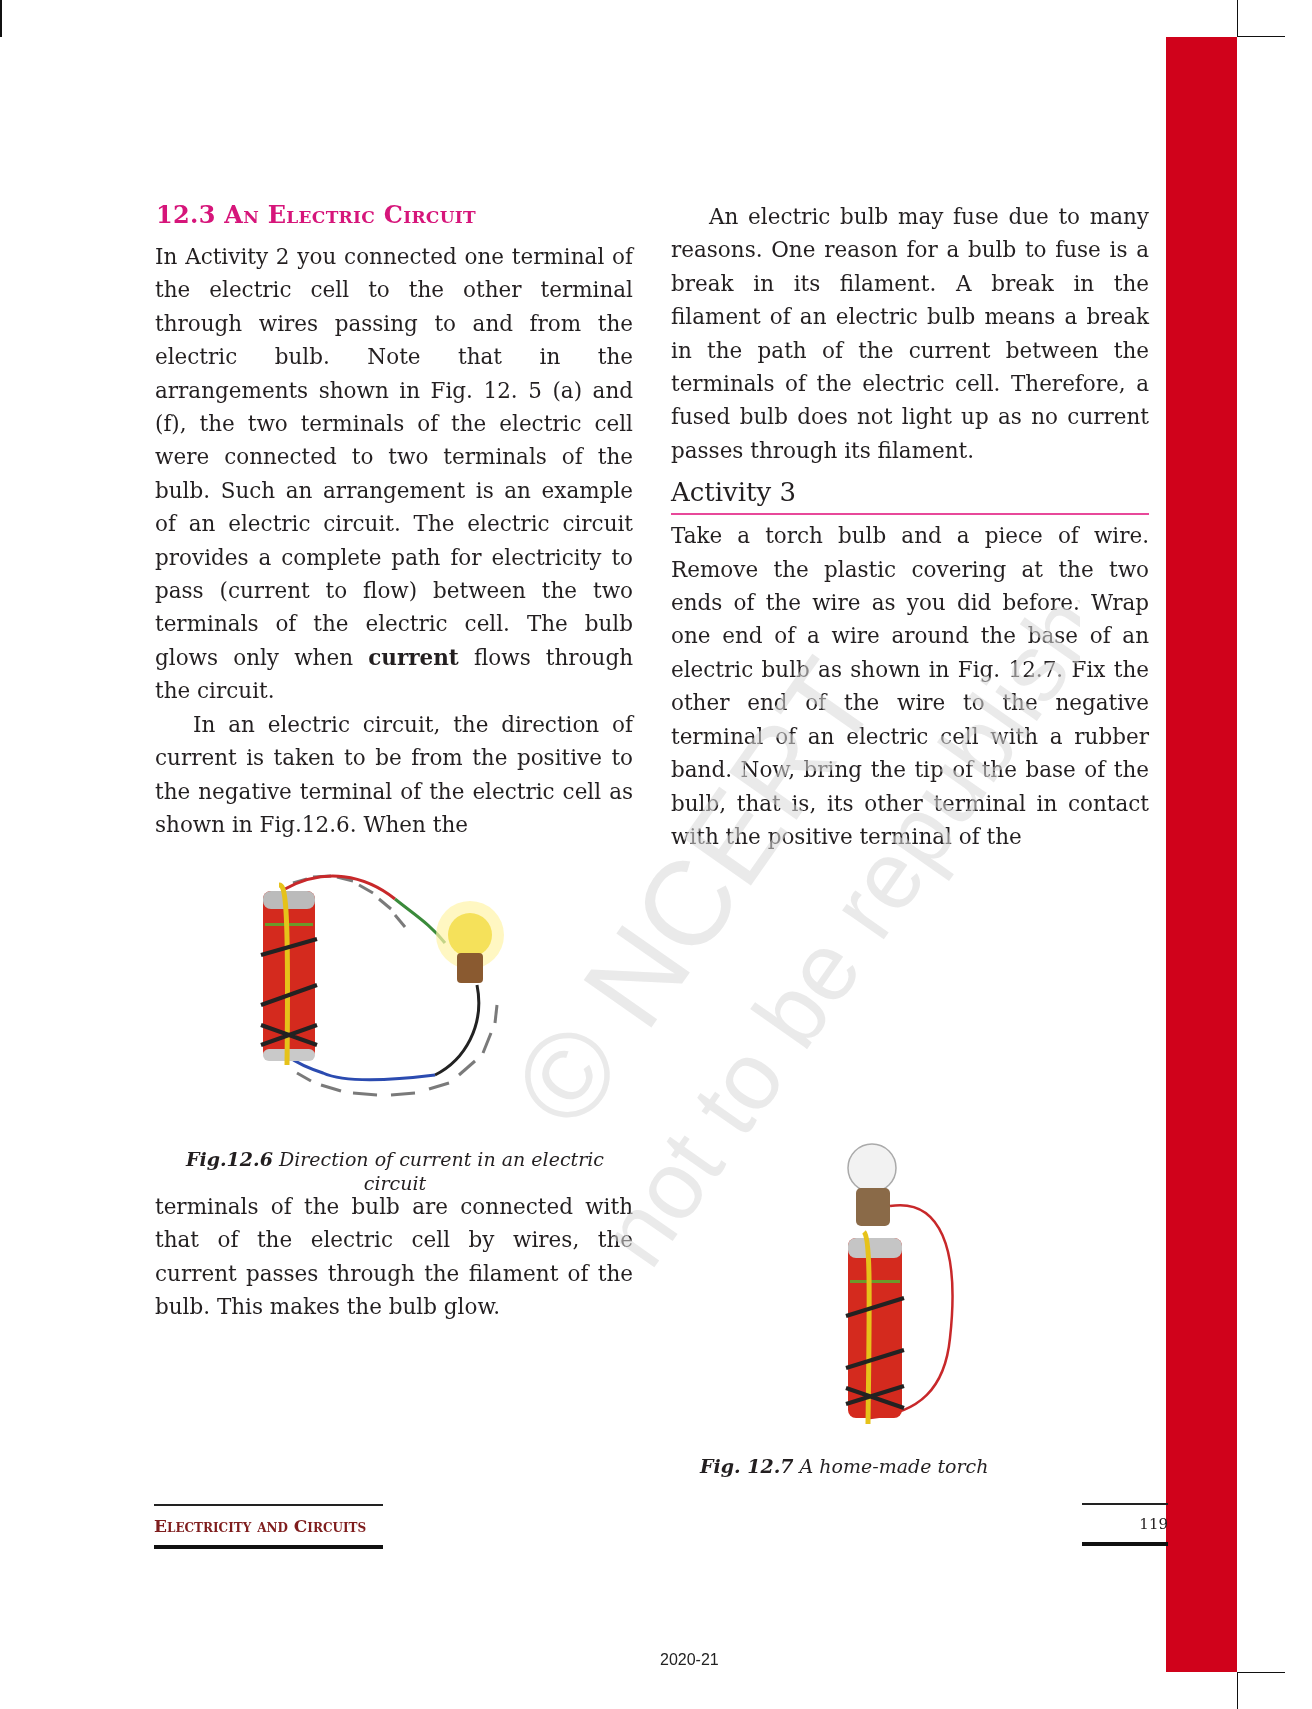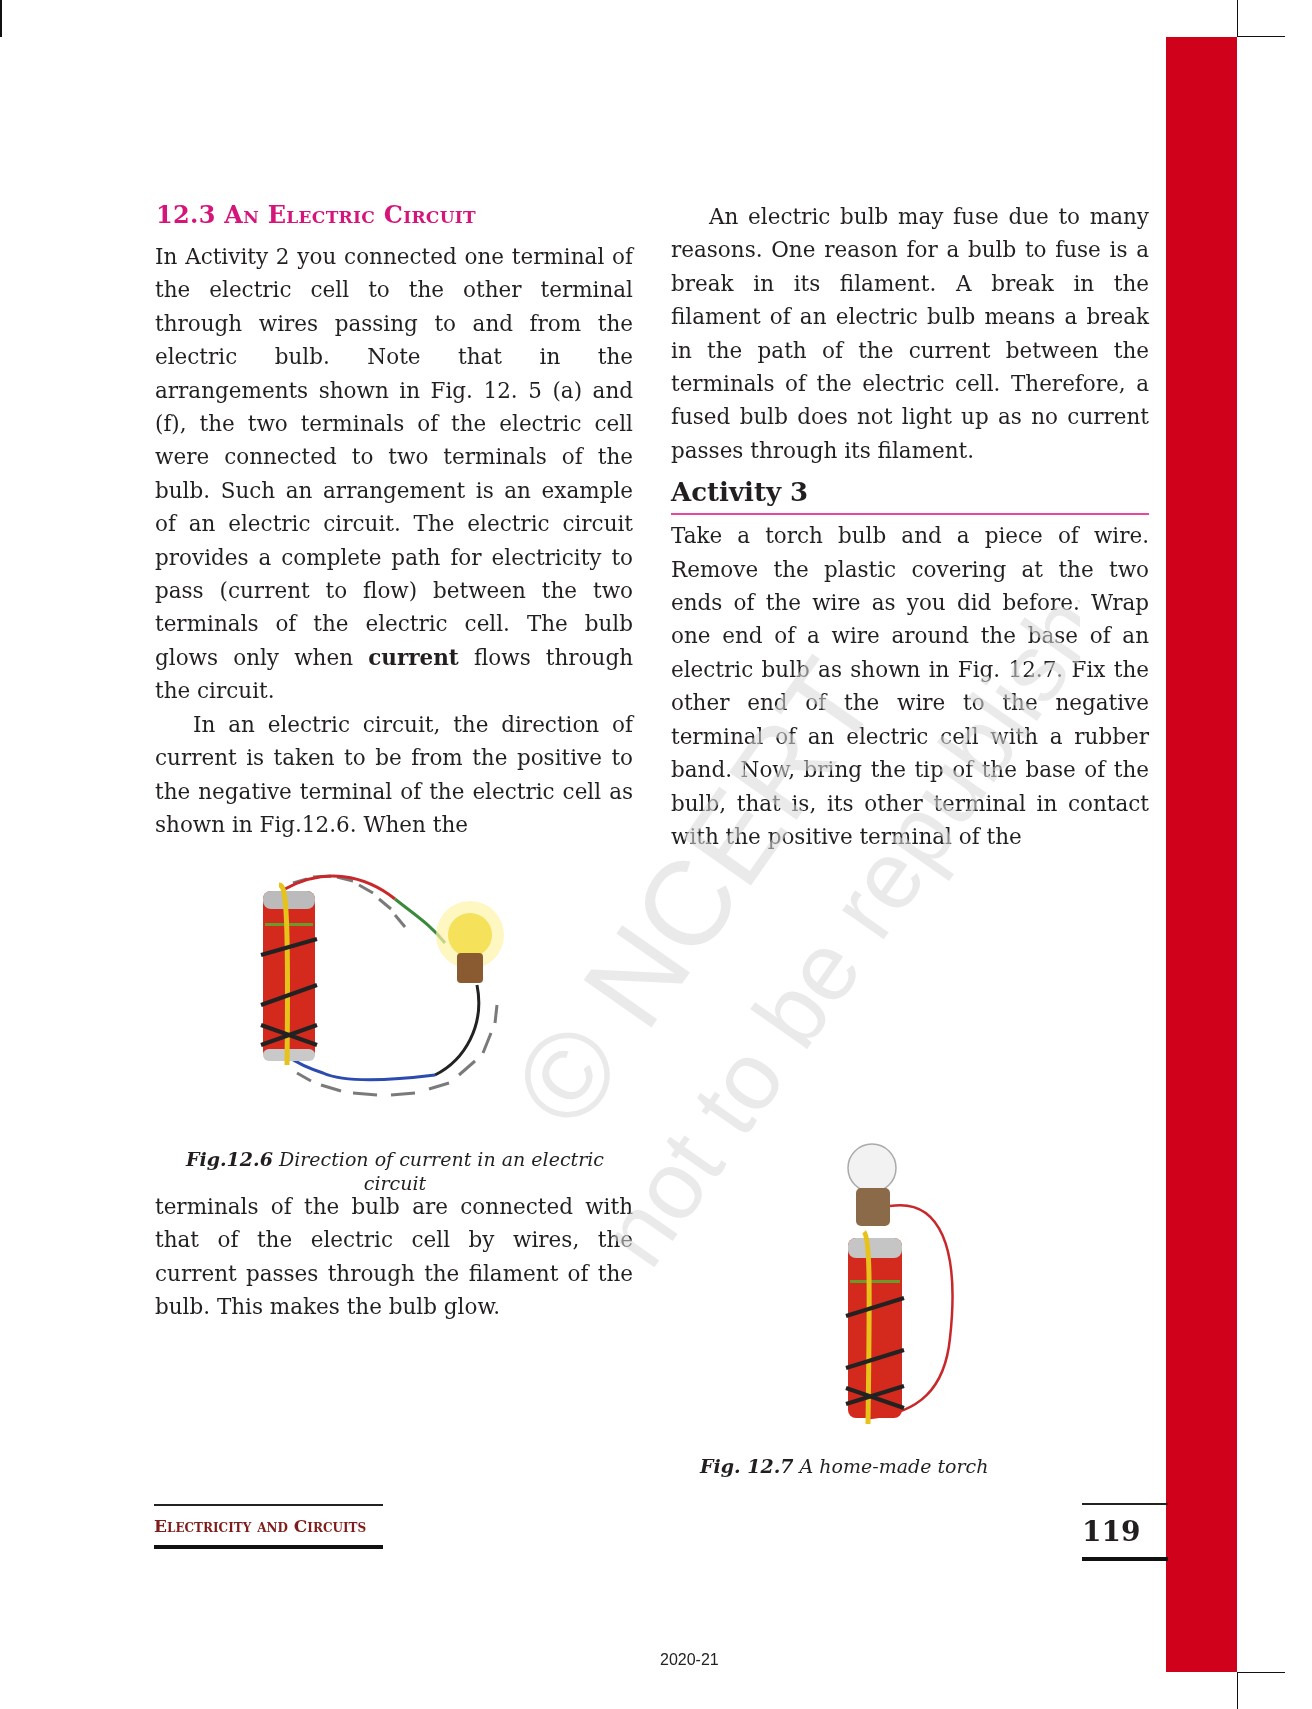--- a/index.html
+++ b/index.html
@@ -27,33 +27,33 @@
   }
   .sec-title .sc { font-variant: small-caps; }
 
   .fig-block { position: absolute; }
   .fig1 { left: 245px; top: 855px; width: 290px; height: 255px; }
   .fig1-cap { position: absolute; left: 160px; top: 1124px; width: 470px; text-align: center; font-size: 19px; line-height: 24px; font-style: italic; margin-top: 23px; }
   .fig-label { font-weight: bold; font-style: italic; }
 
   .col-left-2 { left: 155px; top: 1190px; width: 478px; }
 
-  .activity { margin-top: 6px; padding-bottom: 2px; border-bottom: 2px solid #e8489a; font-weight: bold; font-size: 26px; line-height: 38px; font-family: "DejaVu Serif", serif; }
+  .activity { margin-top: 6px; padding-bottom: 2px; border-bottom: 2px solid #e8489a; font-weight: normal; font-size: 26px; line-height: 38px; font-family: "DejaVu Serif", serif; }
 
   .fig2 { left: 820px; top: 1138px; width: 180px; height: 300px; }
   .fig2-cap { position: absolute; left: 700px; top: 1455px; width: 430px; font-size: 19px; font-style: italic; }
 
   .footer-left { position: absolute; left: 154px; top: 1504px; width: 229px; }
   .footer-left .rule-top { height: 2px; background: #222; }
   .footer-left .rule-bot { height: 4px; background: #111; }
   .footer-title { color: #7f1d1d; font-weight: bold; font-variant: small-caps; font-size: 17px; line-height: 22px; padding: 9px 0 8px; font-family: "DejaVu Serif", serif; }
   .page-num-box { position: absolute; left: 1082px; top: 1503px; width: 86px; }
   .page-num-box .rule-top { height: 2px; background: #222; }
   .page-num-box .rule-bot { height: 4px; background: #111; }
-  .page-num { font-weight: bold; font-size: 28px; text-align: left; padding: 10px 0 9px; font-family: "DejaVu Serif", serif; }
+  .page-num { font-weight: normal; font-size: 15px; text-align: right; padding: 10px 0 9px; font-family: "DejaVu Serif", serif; }
   .year { position: absolute; left: 660px; top: 1651px; font-family: "Liberation Sans", sans-serif; font-size: 16px; color: #222; }
 
   .watermark { position: absolute; left: 380px; top: 600px; width: 700px; height: 700px; pointer-events: none; }
   .watermark text { font-family: "Liberation Sans", sans-serif; fill: #d9d9d9; opacity: 0.55; }
 </style>
 </head>
 <body>
 
 <div class="crop-tl"></div>
 <div class="crop-tr-v"></div>

